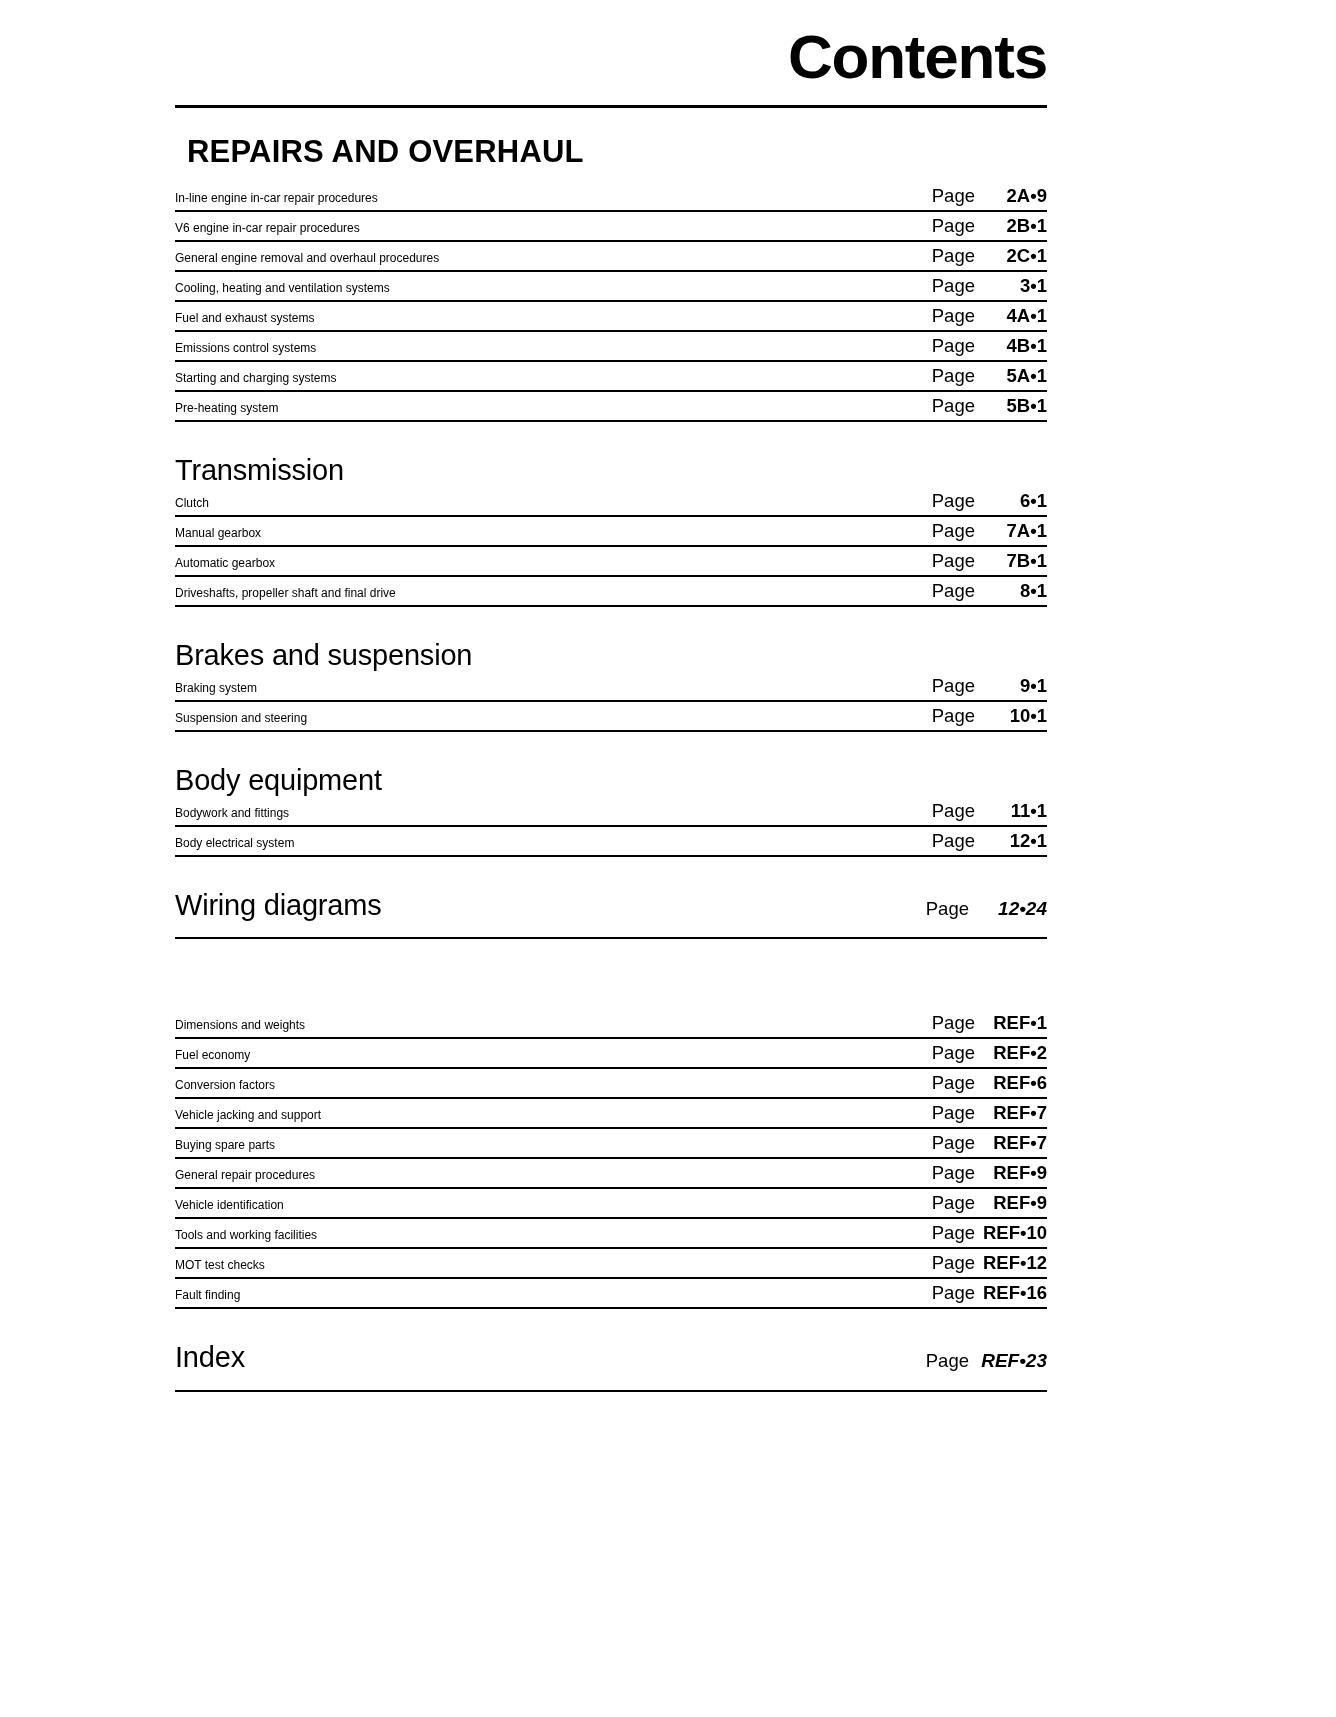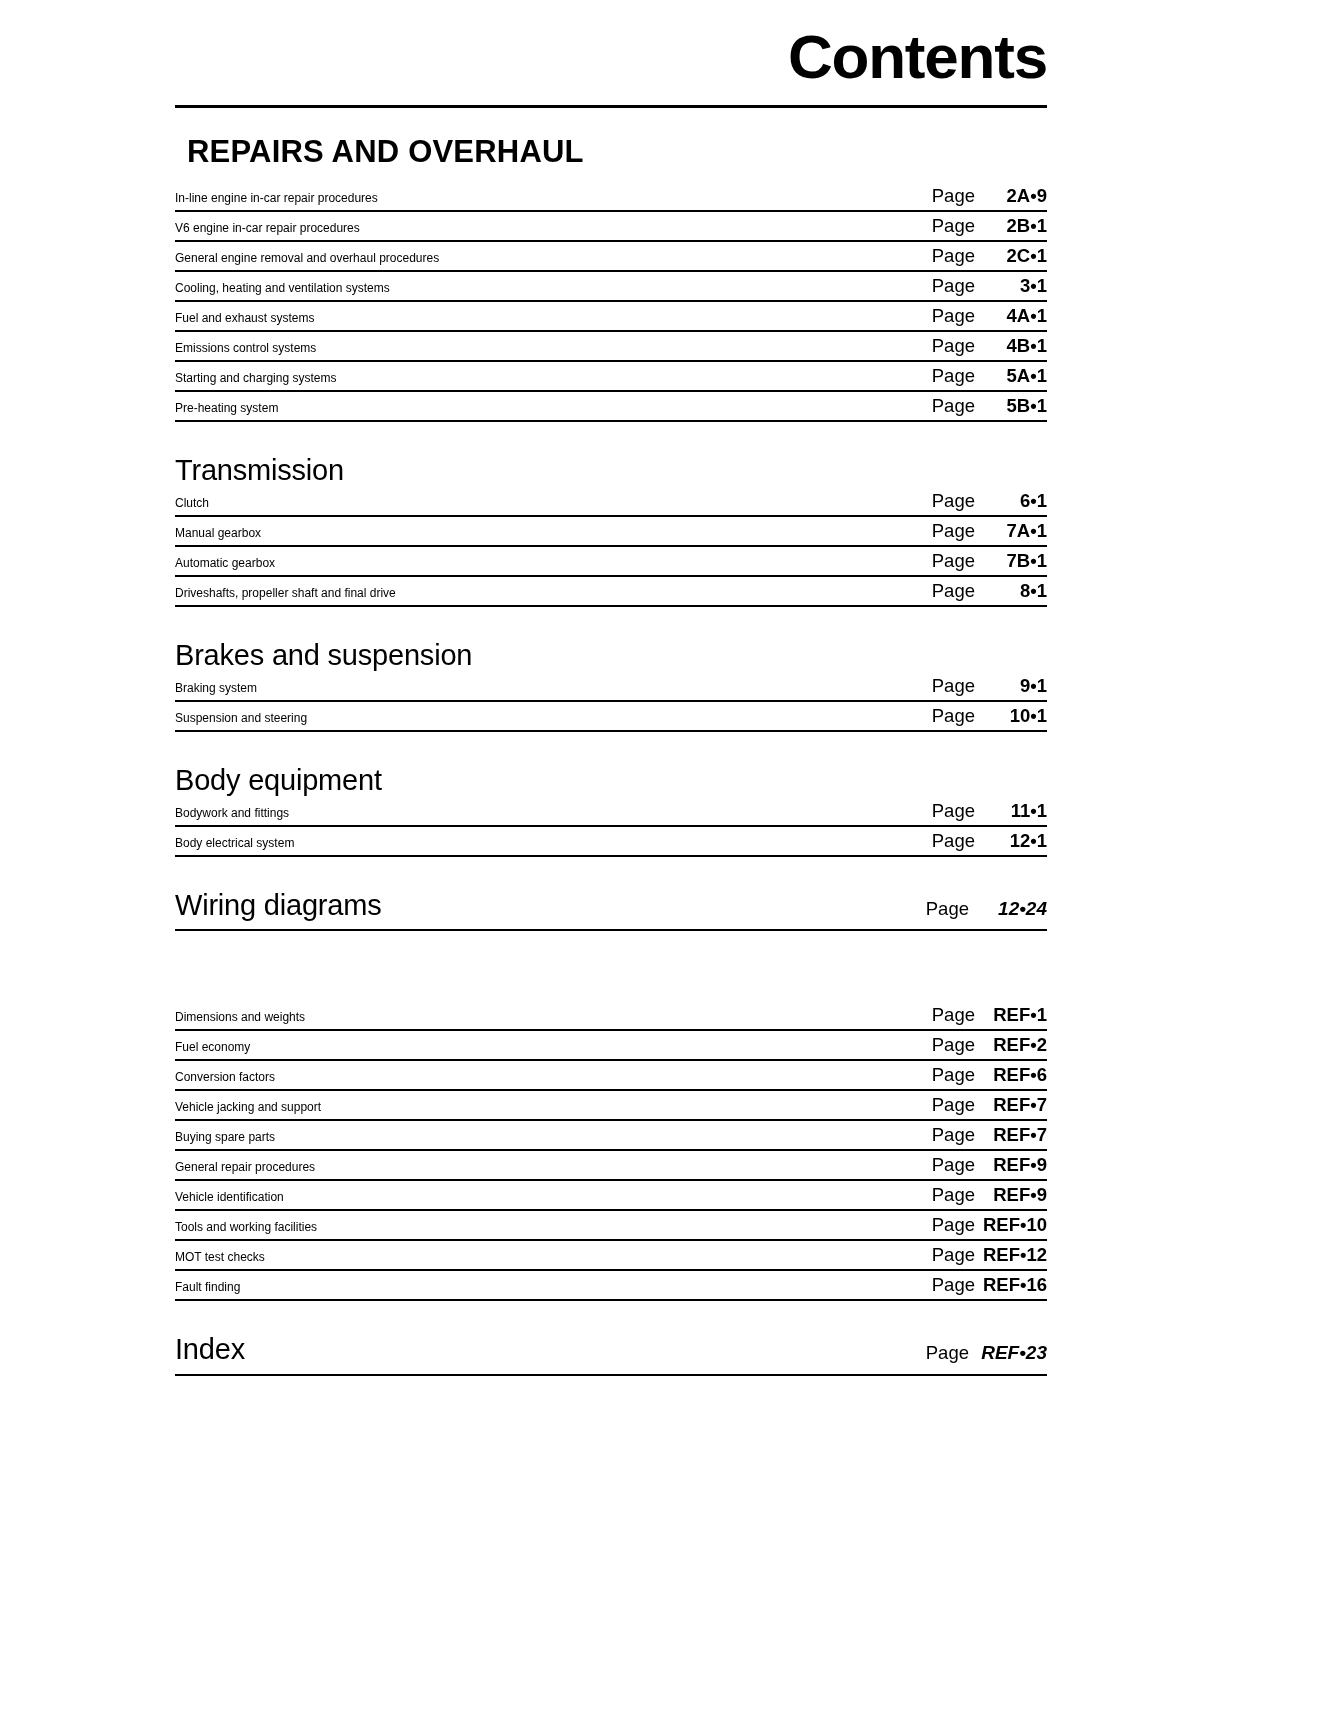--- a/index.html
+++ b/index.html
@@ -96,21 +96,21 @@
     width: 72px;
     text-align: right;
   }
 
   
   .entry-big {
     display: flex;
     align-items: baseline;
     justify-content: space-between;
     border-bottom: 2px solid #000;
-    padding: 8px 0 6px 0;
+    padding: 8px 0 14px 0;
   }
   .entry-big .entry-title {
     font-size: 29px;
     letter-spacing: -0.2px;
   }
   .entry-big .page-label { font-size: 18.5px; }
   .entry-big .page-ref   { font-size: 19px; width: 78px; font-style: italic; }
 
   
   .gap-section { height: 22px; }

